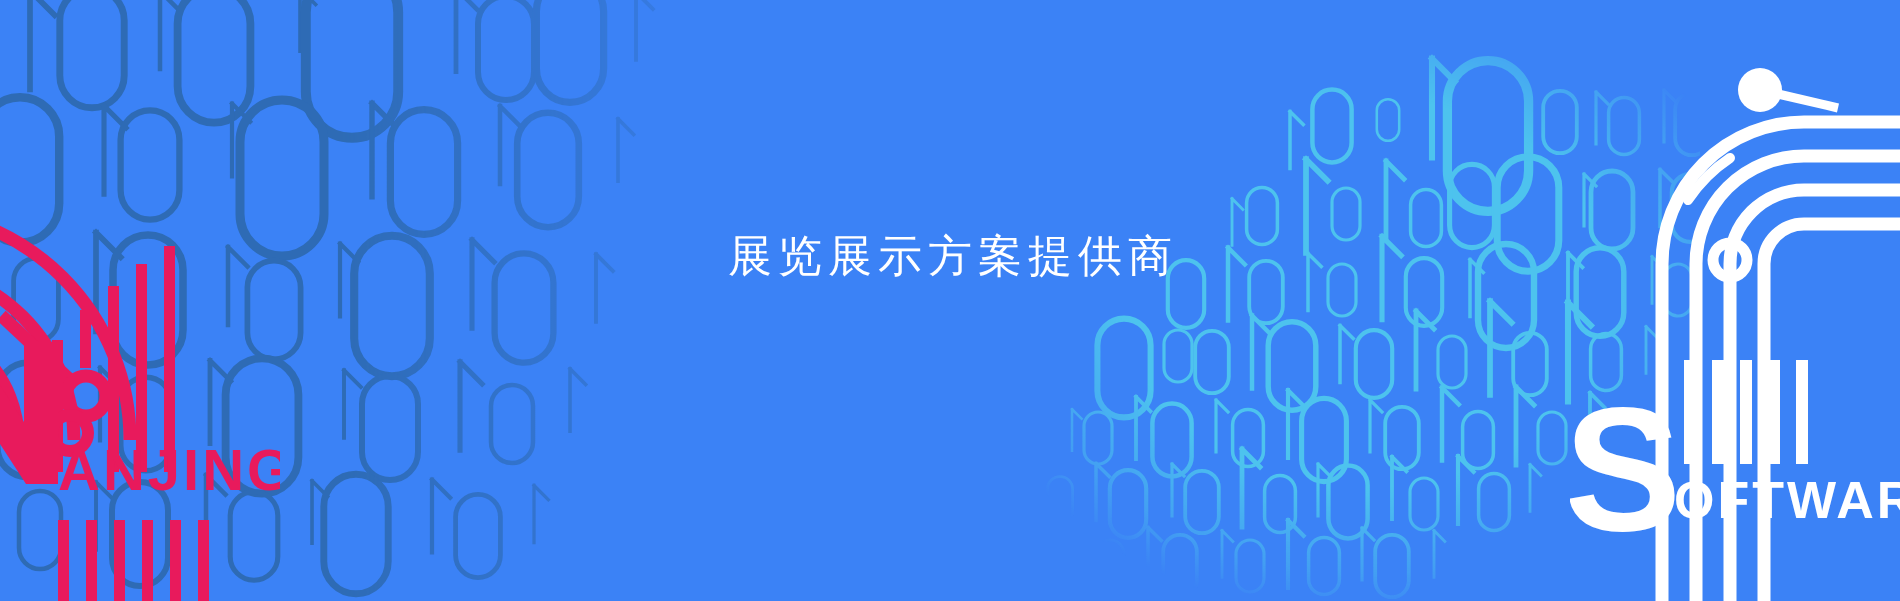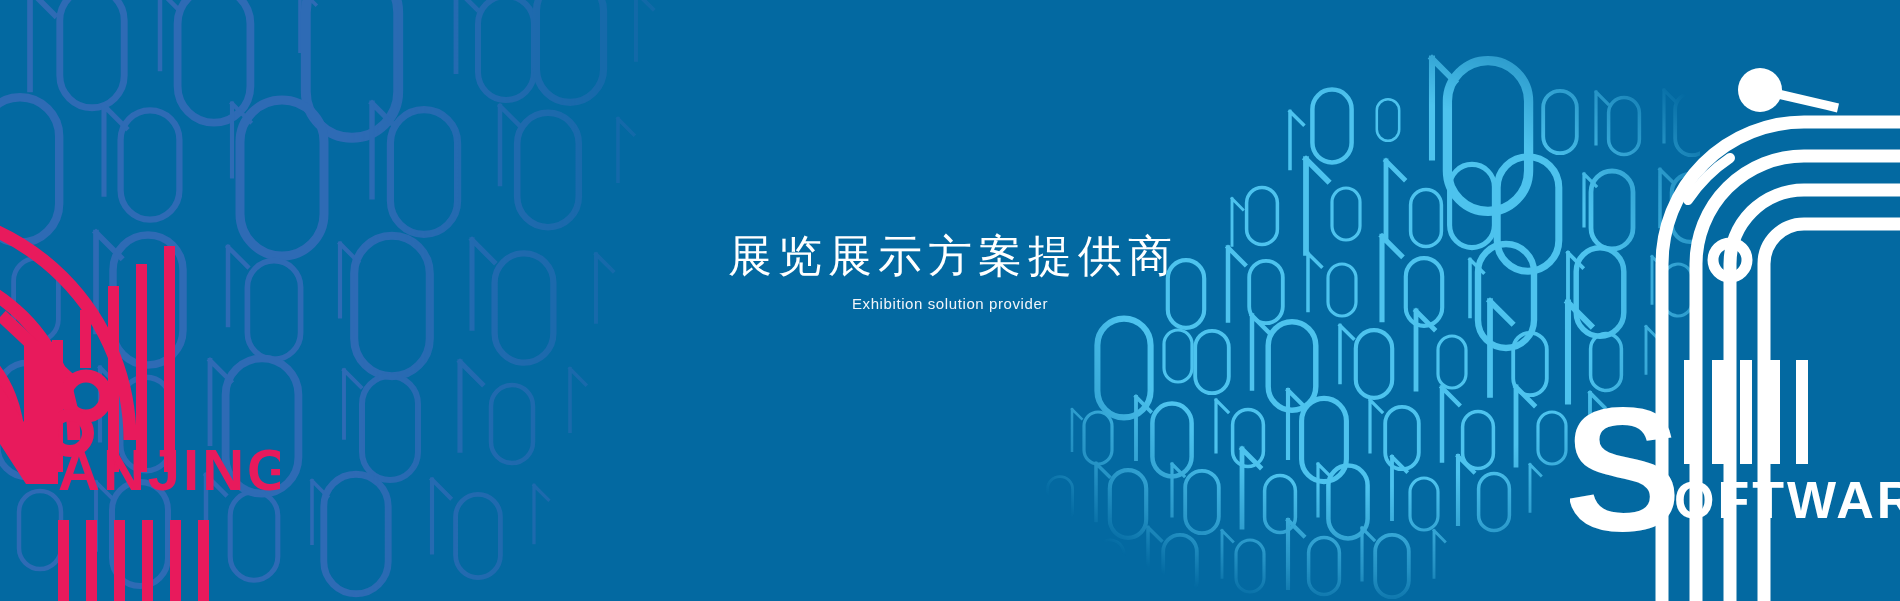--- a/index.html
+++ b/index.html
@@ -65,21 +65,21 @@
     height:571px;
     z-index:30;
   }
   .logo-software svg{display:block;}
 
   .sr{position:absolute;width:1px;height:1px;overflow:hidden;clip:rect(0 0 0 0);}
 </style>
 </head>
 <body>
 
-<div class="banner" style="background: #0369a1;">
+<div class="banner" style="background: #3b82f6;">
 
   <div class="layer">
     <svg viewBox="0 0 1900 601" xmlns="http://www.w3.org/2000/svg" aria-hidden="true">
       <defs>
 
         <g id="z0">
           <rect x="-14" y="-26" width="28" height="52" rx="14" ry="14" fill="none" stroke="currentColor" stroke-width="3"></rect>
         </g>
 
         <g id="z1">
@@ -559,21 +559,20 @@
           </g>
         <g transform="translate(1434,554) scale(0.9)">
             <use href="#c1"></use>
           </g>
       </g>
     </svg>
   </div>
 
   <div class="center-text">
     <div class="title">展览展示方案提供商</div>
-    <div class="subtitle">Exhibition solution provider</div>
   </div>
 
   <div class="logo-nanjing">
     <svg width="340" height="411" viewBox="0 0 340 411" xmlns="http://www.w3.org/2000/svg">
       <g fill="none" stroke="#E81A5C" stroke-width="13">
         <path d="M-40,20 A 230 230 0 0 1 190 250"></path>
         <path d="M-40,76 A 174 174 0 0 1 134 250"></path>
         <path d="M-40,132 A 118 118 0 0 1 78 250"></path>
         <path d="M-40,188 A 62 62 0 0 1 22 250"></path>
       </g>

